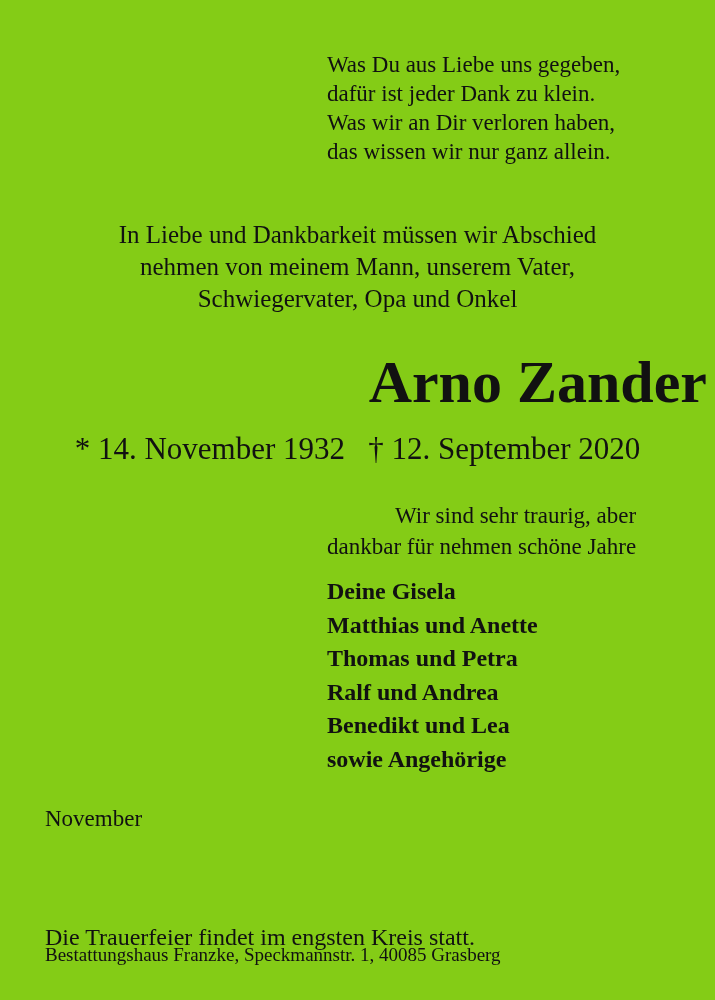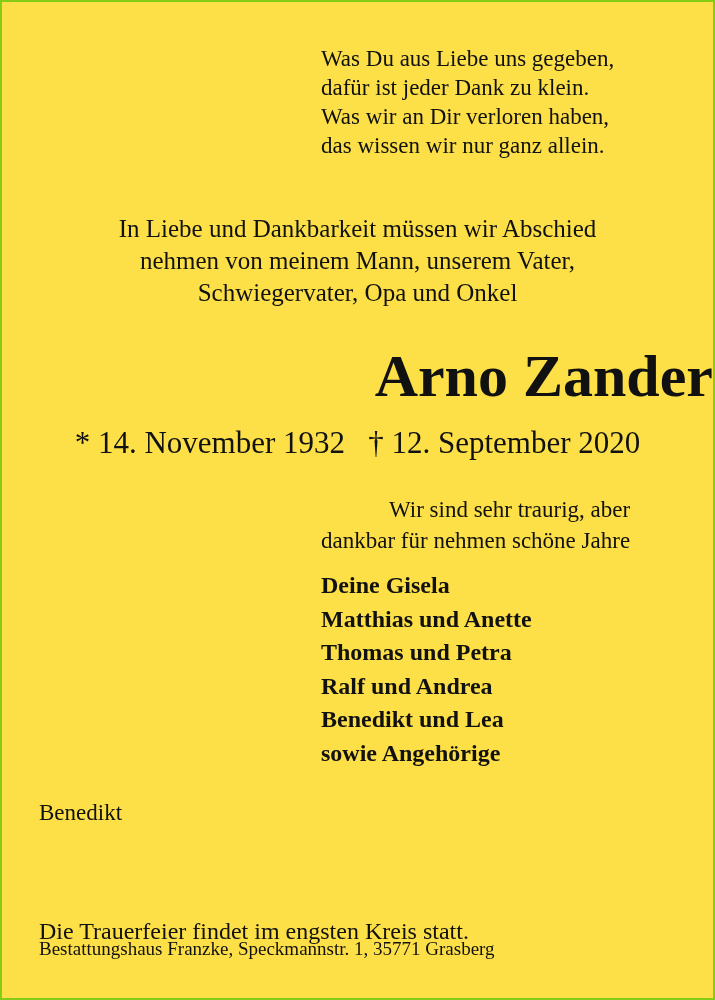--- a/index.html
+++ b/index.html
@@ -1,22 +1,22 @@
 <!DOCTYPE html>
 <html><head>
   <meta charset="utf-8">
   <style>
     html, body { margin: 0; padding: 0; background: #ffffff; }
     body { width: 715px; height: 1000px; position: relative; overflow: hidden; }
     .frame {
       position: absolute; left: 0; top: 0;
       width: 715px; height: 1000px;
       box-sizing: border-box;
-      border: 2px solid #84cc16;
-      background: #fde047;
+      border: 8px solid #84cc16;
+      background: #84cc16;
       font-family: "Liberation Serif", "DejaVu Serif", serif;
       color: #111111;
     }
     .poem {
       position: absolute; left: 319px; top: 42px;
       font-size: 23px; line-height: 29px;
     }
     .poem div { white-space: nowrap; }
     .intro {
       position: absolute; left: 0; right: 0; top: 211px;
@@ -84,19 +84,19 @@
 
   <div class="family">
     <div>Deine Gisela</div>
     <div>Matthias und Anette</div>
     <div>Thomas und Petra</div>
     <div>Ralf und Andrea</div>
     <div>Benedikt und Lea</div>
     <div>sowie Angehörige</div>
   </div>
 
-  <div class="place">Benedikt</div>
+  <div class="place">November</div>
 
   <div class="ceremony">Die Trauerfeier findet im engsten Kreis statt.</div>
 
-  <div class="undertaker">Bestattungshaus Franzke, Speckmannstr. 1, 35771 Grasberg</div>
+  <div class="undertaker">Bestattungshaus Franzke, Speckmannstr. 1, 40085 Grasberg</div>
 
 </div>
 
 </body></html>

